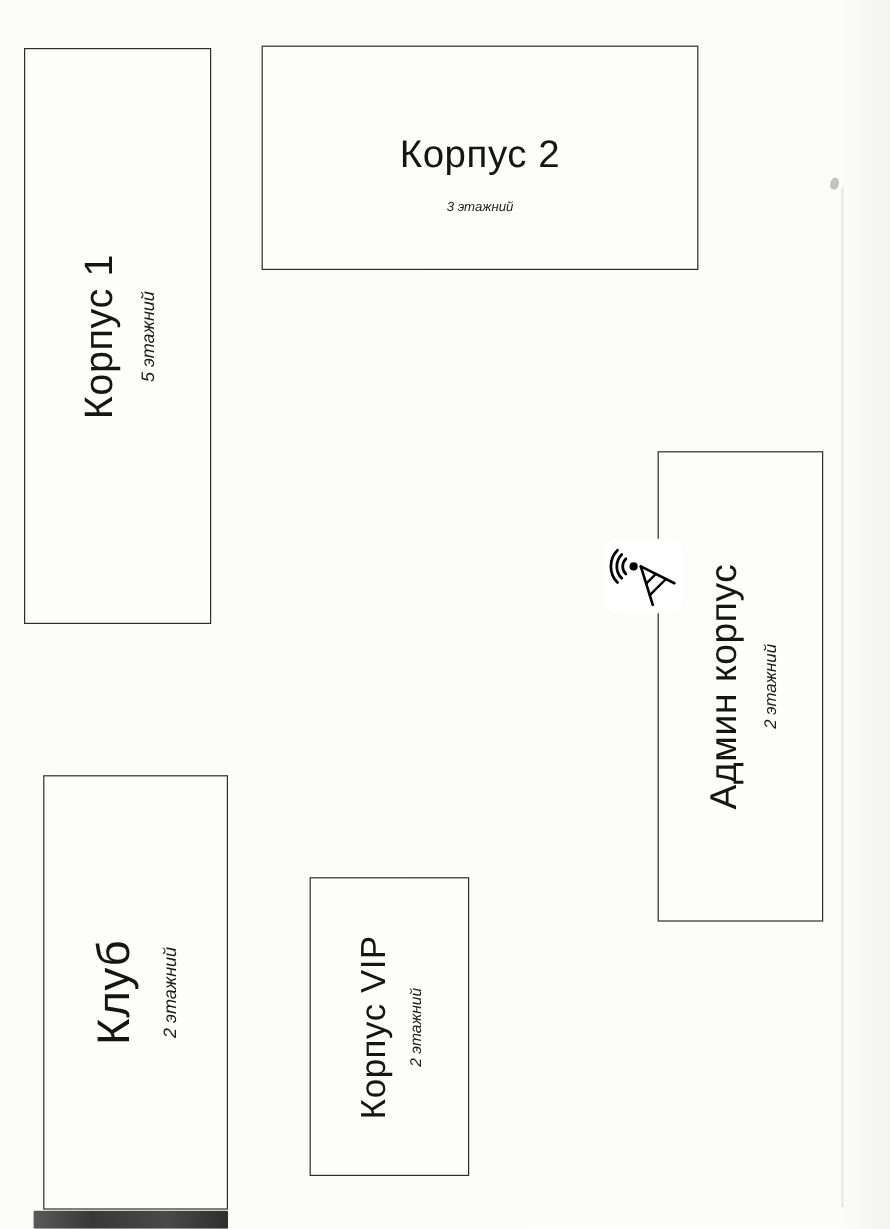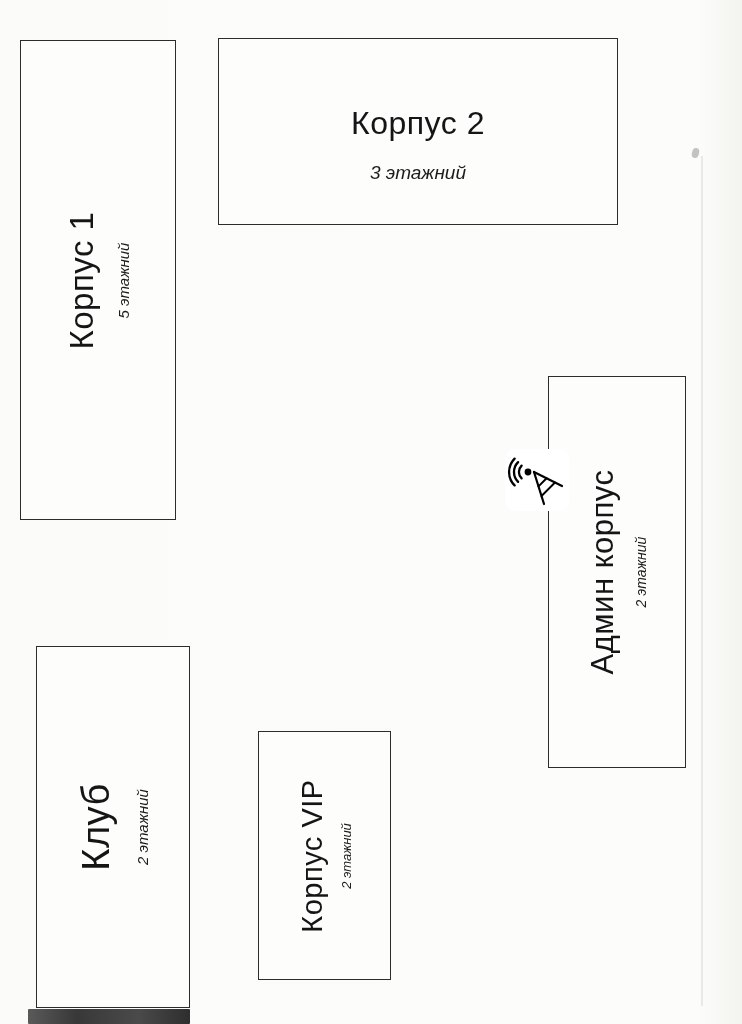--- a/index.html
+++ b/index.html
@@ -34,24 +34,24 @@
 
   .title { font-weight: 400; letter-spacing: 0.5px; }
   .subtitle { font-style: italic; color: #1c1c1c; }
 
   
   .b1 { left: 20px; top: 40px; width: 156px; height: 480px; }
   .b1 .title { font-size: 33px; }
   .b1 .subtitle { font-size: 15px; margin-top: 14px; }
 
   
-  .b2 { left: 218px; top: 38px; width: 400px; height: 187px; }
+  .b2 { left: 218px; top: 38px; width: 364px; height: 187px; }
   .b2 .group { padding-top: 26px; }
   .b2 .title { font-size: 32px; }
-  .b2 .subtitle { font-size: 19px; margin-top: 20px; }
+  .b2 .subtitle { font-size: 11px; margin-top: 20px; }
 
   
   .b3 { left: 548px; top: 376px; width: 138px; height: 392px; }
   .b3 .title { font-size: 31px; }
   .b3 .subtitle { font-size: 14px; margin-top: 12px; }
 
   
   .b4 { left: 36px; top: 646px; width: 154px; height: 362px; }
   .b4 .title { font-size: 38px; }
   .b4 .subtitle { font-size: 15px; margin-top: 16px; }

